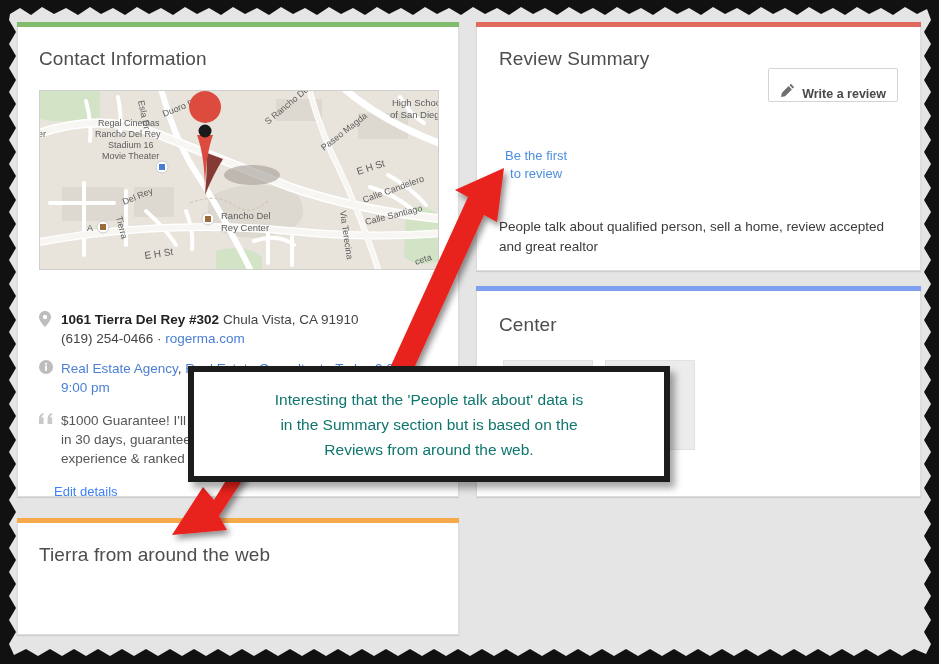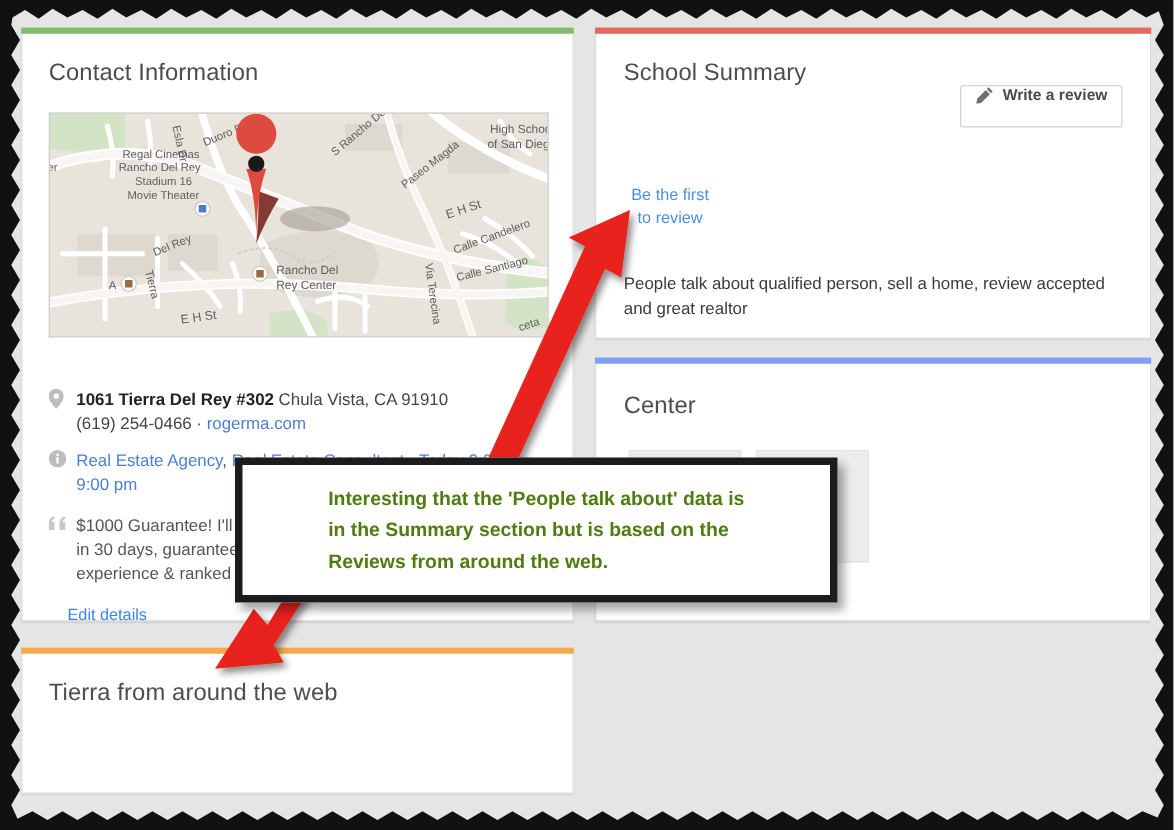--- a/index.html
+++ b/index.html
@@ -76,21 +76,21 @@
 
   
   #review-card { left: 476px; top: 22px; width: 443px; height: 248px; }
   #review-card .card-title { position: absolute; left: 22px; top: 26px; }
   #write-review-btn {
     position: absolute; right: 22px; top: 46px;
     height: 32px; padding: 0 11px;
     background: #ffffff;
     border: 1px solid #d4d4d4;
     border-radius: 2px;
-    display: flex; align-items: flex-start; gap: 7px;
+    display: flex; align-items: flex-end; gap: 7px;
     font-size: 12.5px; font-weight: bold; color: #4a4a4a;
     cursor: pointer;
   }
   #be-first {
     position: absolute; left: 28px; top: 125px;
     font-size: 13px; color: #4b8fe0; line-height: 18px;
     text-align: center;
   }
   #people-talk {
     position: absolute; left: 22px; top: 195px; width: 390px;
@@ -132,22 +132,22 @@
   #callout {
     position: absolute; left: 188px; top: 366px;
     width: 470px; height: 104px;
     background: #ffffff;
     border: 6px solid #1c1c1c;
     box-shadow: 5px 6px 7px rgba(0,0,0,0.35);
     z-index: 50;
     display: flex; align-items: center; justify-content: center;
   }
   #callout-text {
-    font-size: 15.5px; font-weight: bold; color: #4d7c0f;
-    text-align: left; line-height: 25px;
+    font-size: 15.5px; font-weight: normal; color: #0f766e;
+    text-align: center; line-height: 25px;
     padding: 0 10px;
     white-space: pre-line;
   }
 </style>
 </head>
 <body>
 
 <div id="root">
 
   <div class="card" id="contact-card">
@@ -268,21 +268,21 @@
         <span>in 30 days, guarantee</span><br>
         <span>experience &amp; ranked i</span>
       </div>
     </div>
 
     <div id="edit-details">Edit details</div>
   </div>
 
   <div class="card" id="review-card">
     <div class="card-accent" style="background:#e2695e"></div>
-    <div class="card-title">School Summary</div>
+    <div class="card-title">Review Summary</div>
 
     <div id="write-review-btn">
       <span>
         <svg width="15" height="15" viewBox="0 0 16 16">
             <path d="M11.6.9 15.1 4.4l-1.5 1.5-3.5-3.5L11.6.9zM9.2 3.3l3.5 3.5-7.3 7.3-4.3.8.8-4.3 7.3-7.3z" fill="#6f6f6f"></path>
           </svg>
       </span>
       <span>Write a review</span>
     </div>
 

